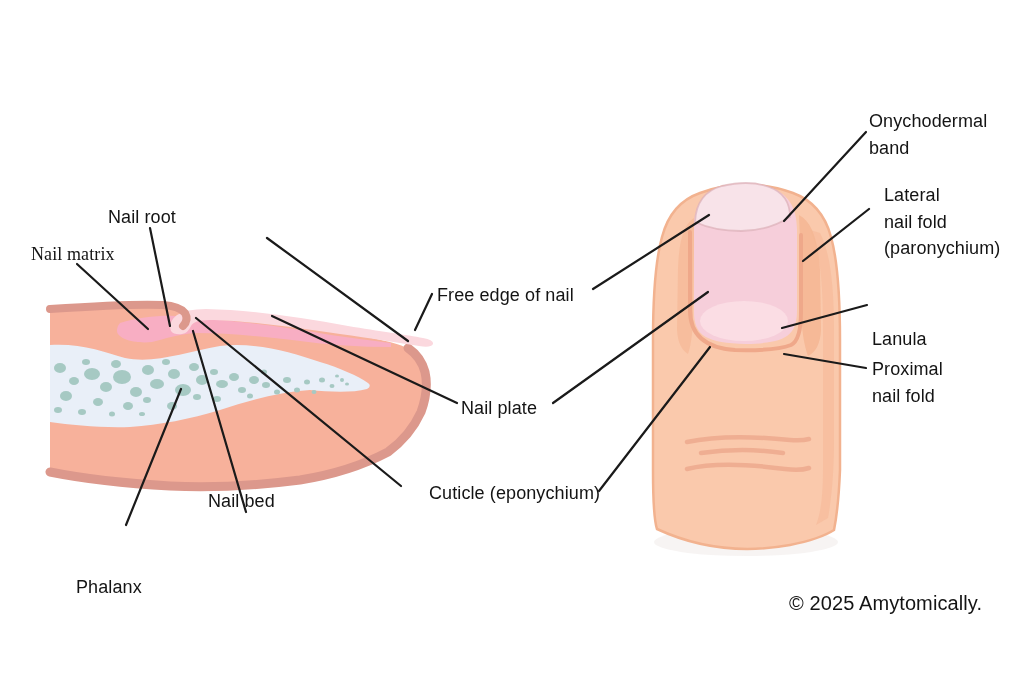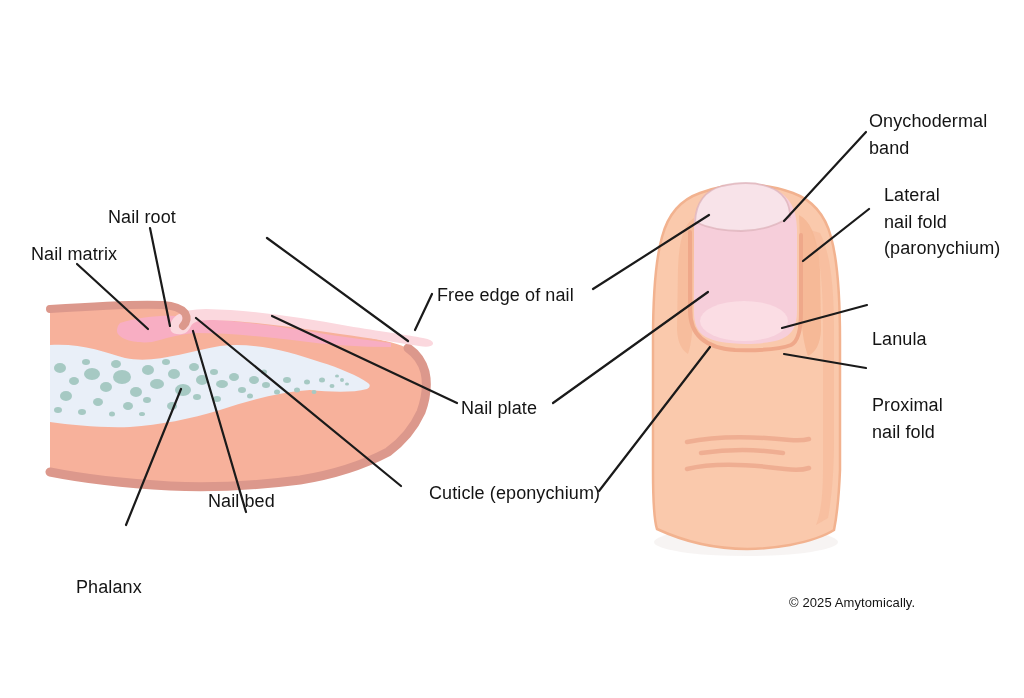--- a/index.html
+++ b/index.html
@@ -154,31 +154,31 @@
       <line class="lead" x1="599" y1="491" x2="710" y2="347"></line>
       <line class="lead" x1="246" y1="512" x2="193" y2="331"></line>
       <line class="lead" x1="126" y1="525" x2="181" y2="389"></line>
       <line class="lead" x1="866" y1="132" x2="784" y2="221"></line>
       <line class="lead" x1="869" y1="209" x2="803" y2="261"></line>
       <line class="lead" x1="867" y1="305" x2="782" y2="328"></line>
       <line class="lead" x1="866" y1="368" x2="784" y2="354"></line>
     </g>
   </svg>
 
-  <div class="lbl" style="left:31px;  top:241px;">Nail matrix</div>
+  <div class="lbl" style="left:31px;  top:241px;font-family:Liberation Serif, serif;">Nail matrix</div>
   <div class="lbl" style="left:108px; top:204px;">Nail root</div>
   <div class="lbl" style="left:437px; top:282px;">Free edge of nail</div>
   <div class="lbl" style="left:461px; top:395px;">Nail plate</div>
   <div class="lbl" style="left:429px; top:480px;">Cuticle (eponychium)</div>
   <div class="lbl" style="left:208px; top:488px;">Nail bed</div>
   <div class="lbl" style="left:76px;  top:530px;margin-top:44px;">Phalanx</div>
 
   <div class="lbl" style="left:869px; top:108px;">Onychodermal
 band</div>
   <div class="lbl" style="left:872px; top:182px;margin-left:12px;">Lateral
 nail fold
 (paronychium)</div>
   <div class="lbl" style="left:872px; top:295px;margin-top:31px;">Lanula</div>
-  <div class="lbl" style="left:872px; top:356px;margin-top:36px;">Proximal
+  <div class="lbl" style="left:872px; top:356px;">Proximal
 nail fold</div>
 
-  <div class="lbl" style="left:789px; top:590px; font-size:13px;">© 2025 Amytomically.</div>
+  <div class="lbl" style="left:789px; top:590px; font-size:20px;">© 2025 Amytomically.</div>
 </div>
 
 </body></html>

